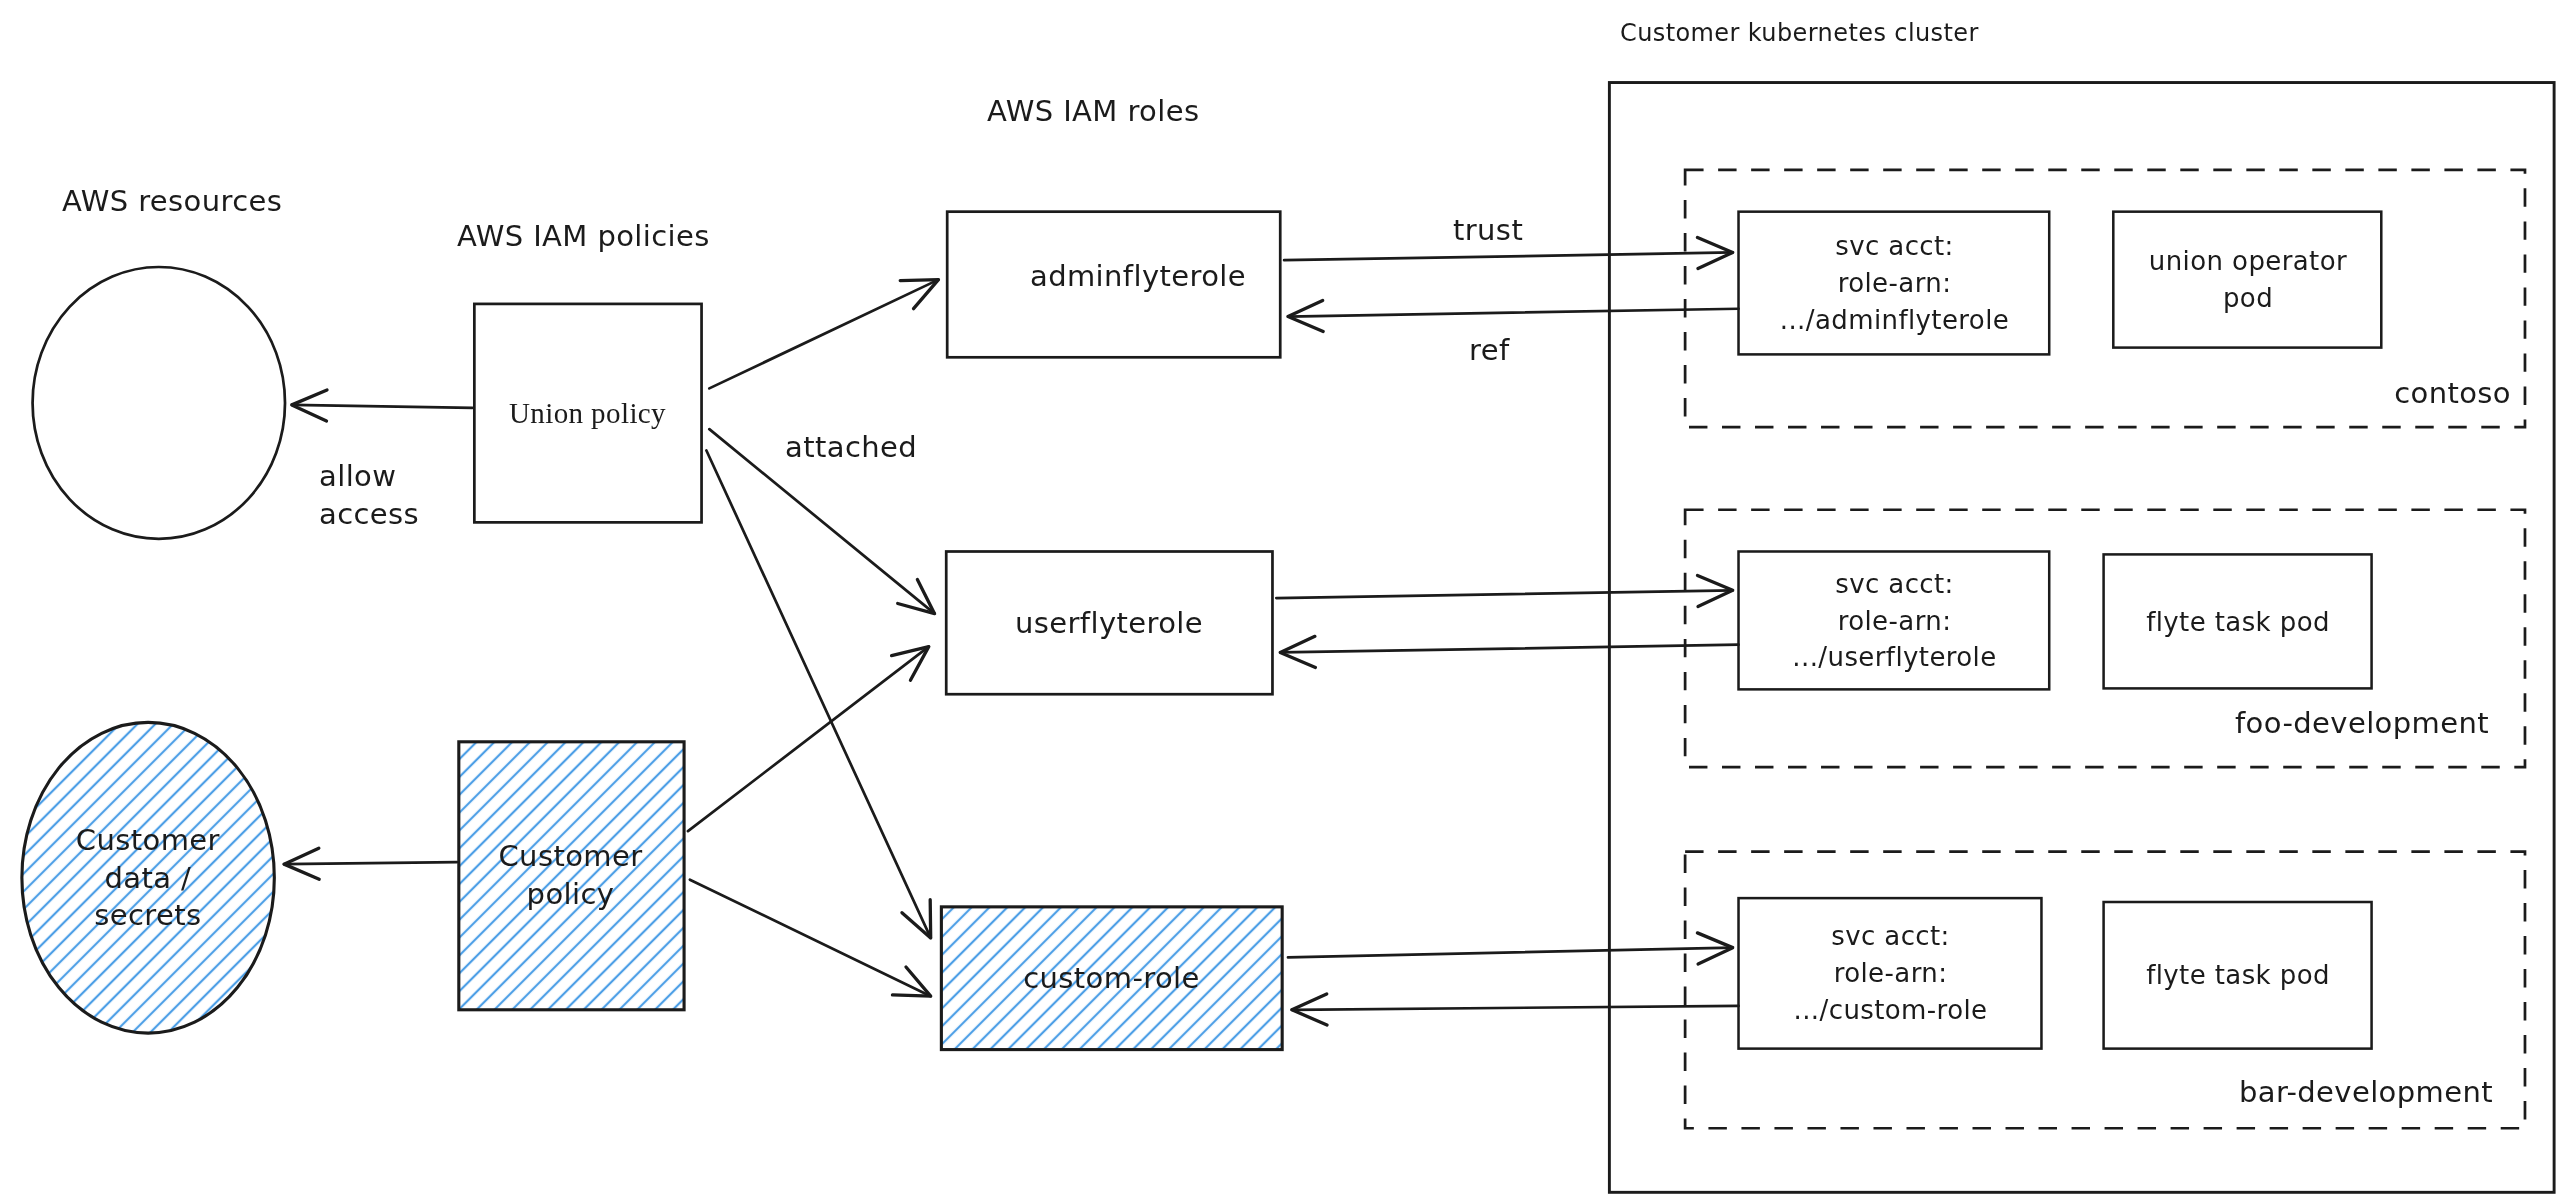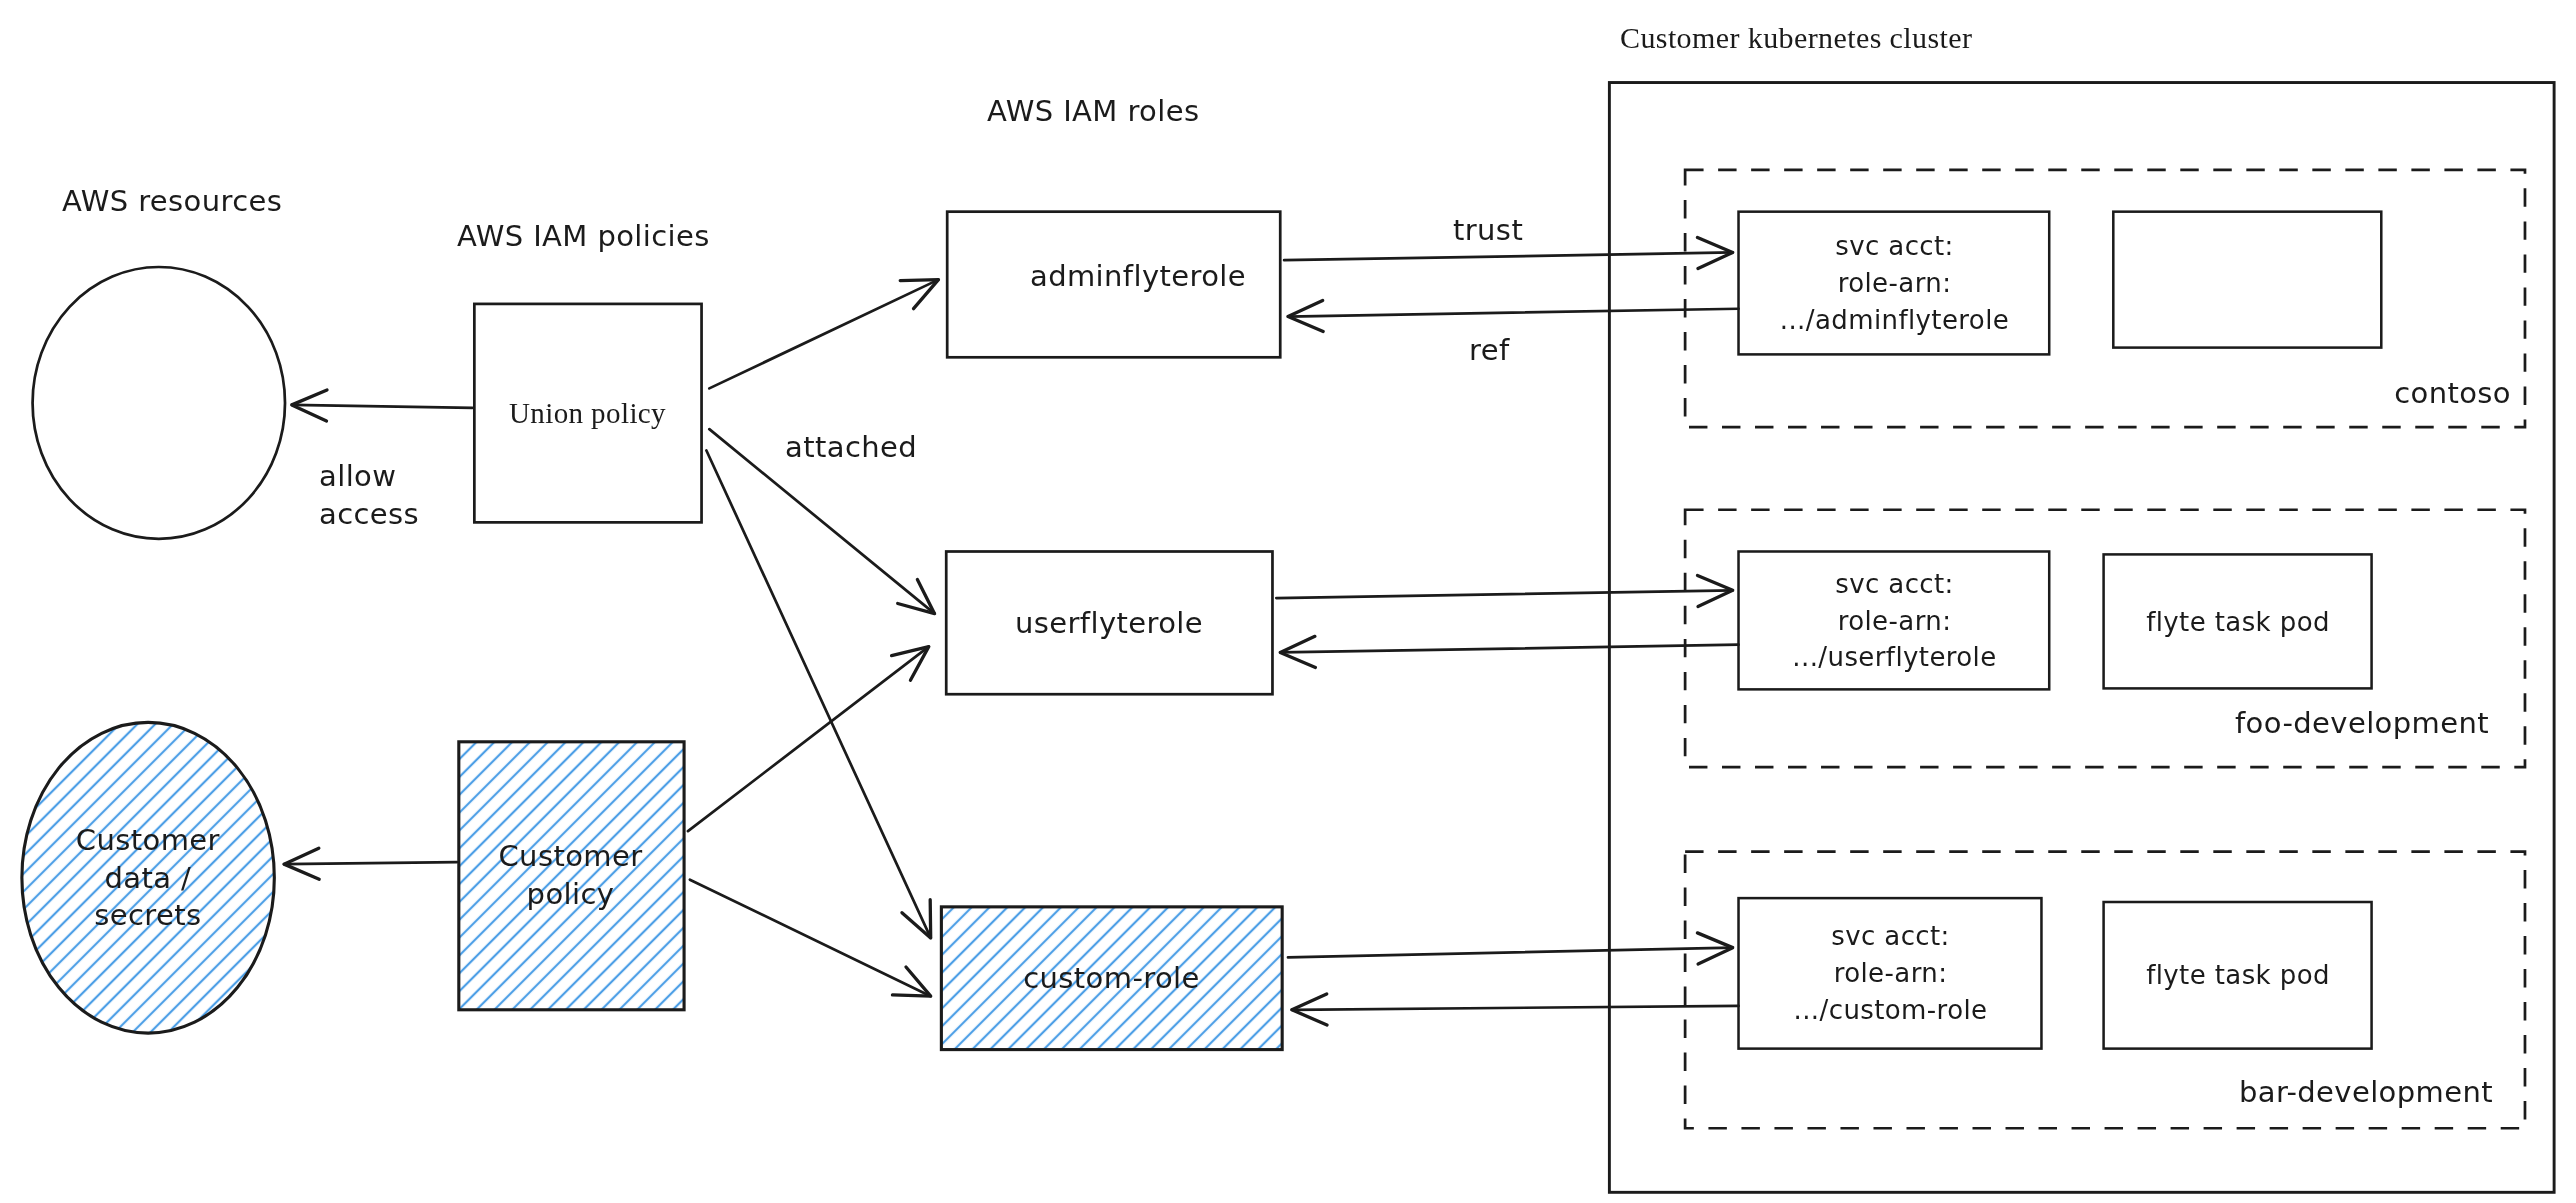--- a/index.html
+++ b/index.html
@@ -12,21 +12,21 @@
   svg.layer { position: absolute; left: 0; top: 0; }
 
   .lbl {
     position: absolute;
     color: #1b1b1b;
     white-space: pre-line;
     letter-spacing: 0.4px;
     line-height: 1.3;
   }
   .sec { font-size: 29px; }
-  .title { font-size: 30px; font-family: Liberation Serif, serif; }
+  .title { font-size: 24px; }
   .node-label {
     display: flex; align-items: center; justify-content: center;
     text-align: center; font-size: 29px;
   }
   .small { font-size: 26px; line-height: 1.42; }
   .ns { text-align: right; font-size: 29px; }
   .edge { font-size: 29px; }
 </style>
 </head>
 <body>
@@ -92,20 +92,22 @@
 secrets</div>
   <div class="lbl node-label" style="left:474px; top:304px; width:227px; height:219px;font-family:Liberation Serif, serif;">Union policy</div>
   <div class="lbl node-label" style="left:458px; top:742px; width:225px; height:268px;">Customer
 policy</div>
   <div class="lbl node-label" style="left:947px; top:204px; width:382px; height:146px;text-align:right;">adminflyterole</div>
   <div class="lbl node-label" style="left:946px; top:552px; width:326px; height:143px;">userflyterole</div>
   <div class="lbl node-label" style="left:941px; top:907px; width:341px; height:143px;">custom-role</div>
   <div class="lbl node-label small" style="left:1739px; top:212px; width:311px; height:143px;">svc acct:
 role-arn:
 .../adminflyterole</div>
+  <div class="lbl node-label small" style="left:2114px; top:212px; width:268px; height:136px;">union operator
+pod</div>
   <div class="lbl node-label small" style="left:1739px; top:552px; width:311px; height:138px;">svc acct:
 role-arn:
 .../userflyterole</div>
   <div class="lbl node-label small" style="left:2104px; top:555px; width:268px; height:134px;">flyte task pod</div>
   <div class="lbl node-label small" style="left:1739px; top:898px; width:303px; height:151px;">svc acct:
 role-arn:
 .../custom-role</div>
   <div class="lbl node-label small" style="left:2104px; top:902px; width:268px; height:147px;">flyte task pod</div>
 
   <div class="lbl ns" style="left:2288px; top:375px; width:223px;">contoso</div>

